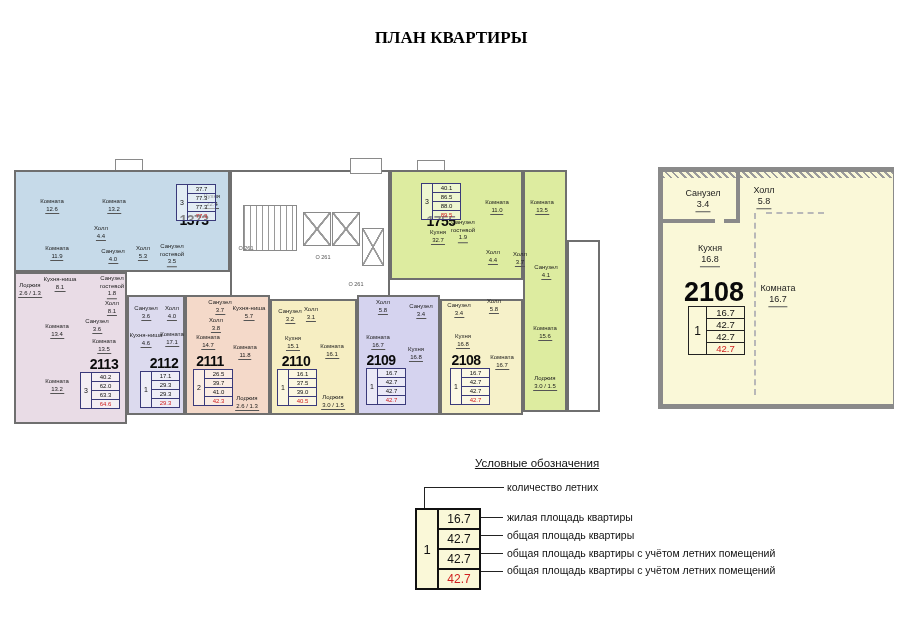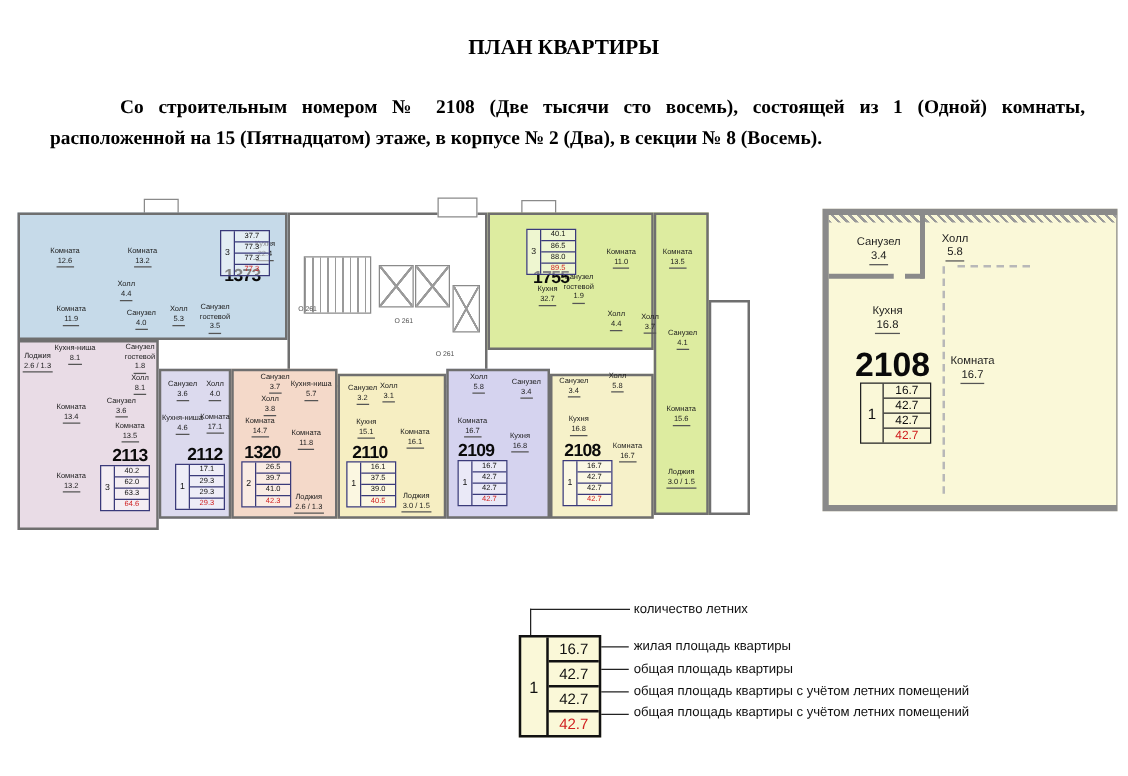--- a/index.html
+++ b/index.html
@@ -76,21 +76,20 @@
   .lg-h4{left:474px;top:571px;width:29px;height:1px;}
   .legend-label{position:absolute;left:507px;font-size:10.5px;color:#111;white-space:nowrap;}
   .l0{top:481px;} .l1{top:511px;} .l2{top:529px;} .l3{top:547px;} .l4{top:564px;} .l5{top:579px;margin-top:46px;}
 </style>
 </head>
 <body>
 
 <div class="page">
 
   <div class="doc-title">ПЛАН КВАРТИРЫ</div>
-  <div class="doc-body">Со строительным номером № 2108 (Две тысячи сто восемь), состоящей из 1 (Одной) комнаты, расположенной на 15 (Пятнадцатом) этаже, в корпусе № 2 (Два), в секции № 8 (Восемь).</div>
 
   <div style="position:absolute;left:0;top:0;width:902px;height:621px;">
 
     <div class="core"></div>
     <div class="stairs"></div>
     <div class="elev e1"></div>
     <div class="elev e2"></div>
     <div class="elev e3"></div>
     <div class="strip"></div>
     <div class="shaft s1"></div>
@@ -176,21 +175,21 @@
           <div class="val">29.3</div>
           <div class="val red">29.3</div>
         </div>
       </div>
       <div class="room" style="left: 220px; top: 307px;"><div class="rn">Санузел</div><div class="rv">3.7</div></div>
       <div class="room" style="left: 216px; top: 325px;"><div class="rn">Холл</div><div class="rv">3.8</div></div>
       <div class="room" style="left: 249px; top: 313px;"><div class="rn">Кухня-ниша</div><div class="rv">5.7</div></div>
       <div class="room" style="left: 208px; top: 342px;"><div class="rn">Комната</div><div class="rv">14.7</div></div>
       <div class="room" style="left: 245px; top: 352px;"><div class="rn">Комната</div><div class="rv">11.8</div></div>
       <div class="room" style="left: 247px; top: 403px;"><div class="rn">Лоджия</div><div class="rv">2.6 / 1.3</div></div>
-      <div class="apt-number" style="left: 210px; top: 361px;">1320</div>
+      <div class="apt-number" style="left: 210px; top: 361px;">2111</div>
       <div class="apt-table small" style="left: 193px; top: 369px;">
         <div class="cnt">2</div>
         <div class="vals">
           <div class="val">26.5</div>
           <div class="val">39.7</div>
           <div class="val">41.0</div>
           <div class="val red">42.3</div>
         </div>
       </div>
       <div class="room" style="left: 290px; top: 316px;"><div class="rn">Санузел</div><div class="rv">3.2</div></div>
@@ -259,20 +258,21 @@
         <div class="vals">
           <div class="val">16.7</div>
           <div class="val">42.7</div>
           <div class="val">42.7</div>
           <div class="val red">42.7</div>
         </div>
       </div>
     </div>
 
   <div style="position:absolute;left:0;top:0;width:902px;height:621px;">
+    <div class="legend-title">Условные обозначения</div>
     <div class="lgline lg-v"></div>
     <div class="lgline lg-h0"></div>
     <div class="lgline lg-h1"></div>
     <div class="lgline lg-h2"></div>
     <div class="lgline lg-h3"></div>
     <div class="lgline lg-h4"></div>
     <div>
         <div class="legend-label l0">количество летних</div>
         <div class="legend-label l1">жилая площадь квартиры</div>
         <div class="legend-label l2">общая площадь квартиры</div>

